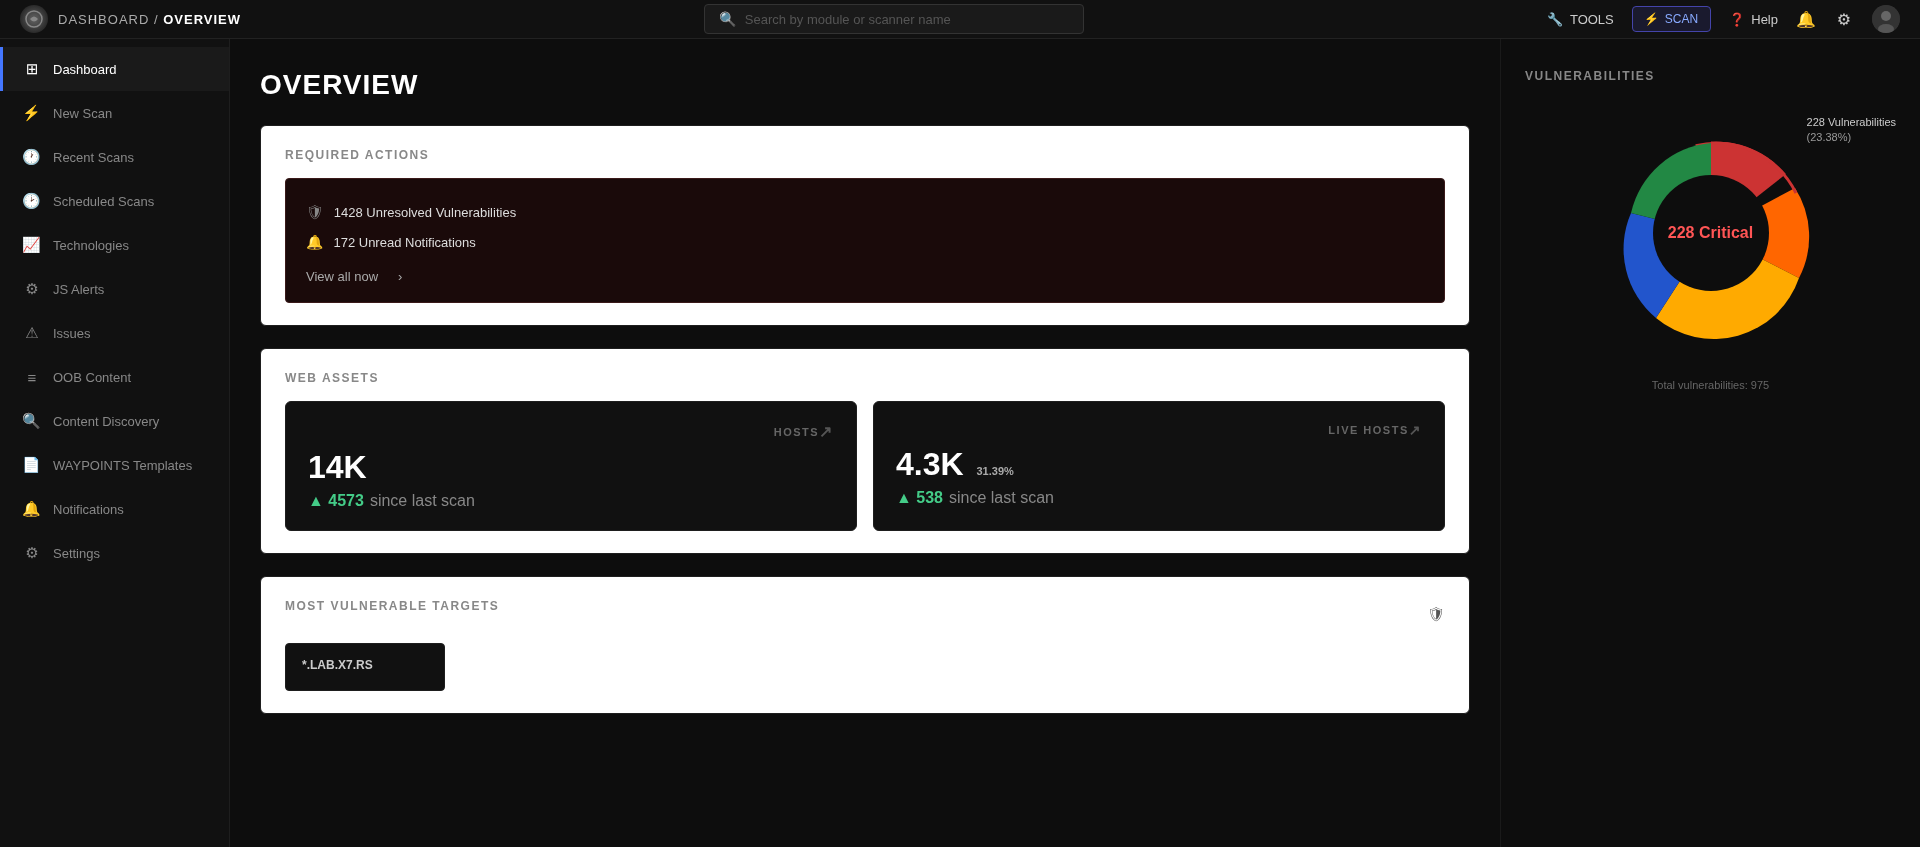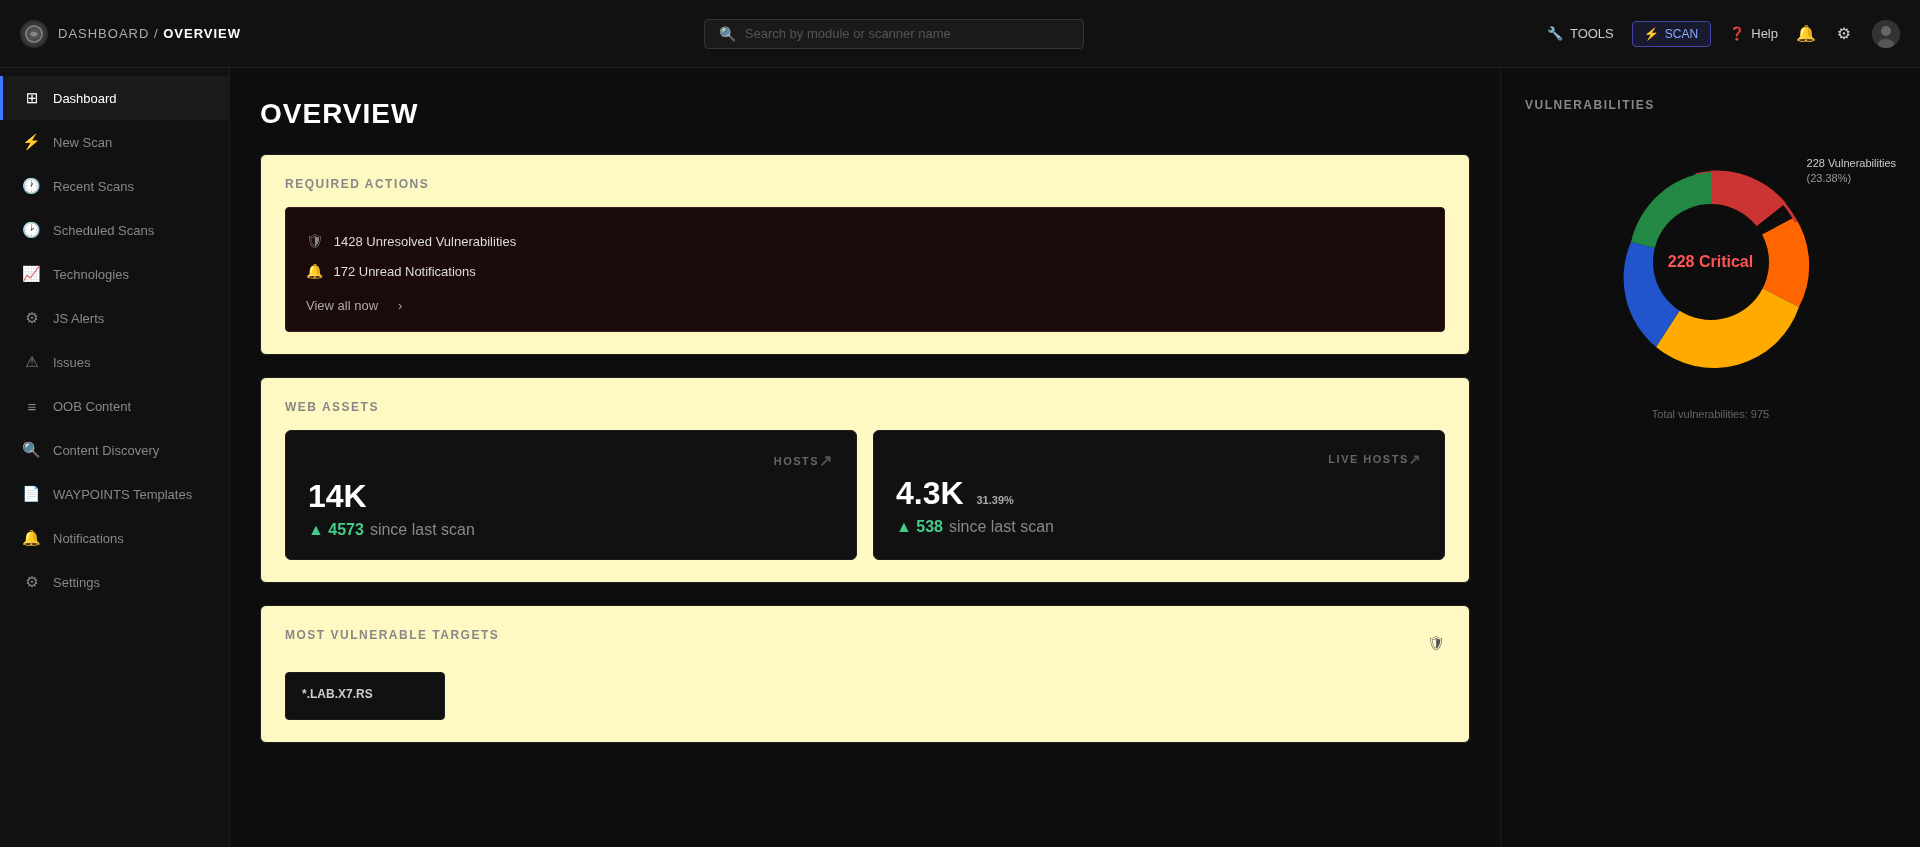--- a/index.html
+++ b/index.html
@@ -10,21 +10,21 @@
       font-size: 14px;
       height: 847px;
       width: 1920px;
       overflow: hidden;
       display: flex;
       flex-direction: column;
     }
 
     
     .topnav {
-      height: 68px;
+      height: 39px;
       background: #111;
       border-bottom: 1px solid #222;
       display: flex;
       align-items: center;
       padding: 0 20px;
       flex-shrink: 0;
       gap: 20px;
     }
     .topnav-logo {
       display: flex;
@@ -159,21 +159,21 @@
     .page-title {
       font-size: 28px;
       font-weight: 700;
       color: #fff;
       letter-spacing: 1px;
       margin-bottom: 24px;
     }
 
     
     .section-card {
-      background: #fef9c3;
+      background: #ffffff;
       border: 1px solid #1e1e1e;
       border-radius: 6px;
       padding: 22px 24px;
       margin-bottom: 22px;
     }
     .section-title {
       font-size: 12px;
       font-weight: 700;
       color: #888;
       letter-spacing: 1.5px;
@@ -526,21 +526,21 @@
             <path d="M130,120 L50,100 A90,90 0 0,1 130,30 Z" fill="#228844"></path>
 
             <circle cx="130" cy="120" r="58" fill="#0d0d0d"></circle>
 
             <path d="M130,30 A90,90 0 0,1 215,80" fill="none" stroke="#cc3333" stroke-width="3"></path>
           </svg>
           <div class="donut-label" style="top:50%; left:50%; transform:translate(-50%,-50%);">
             <div class="critical-count" style="color:#ff5555; font-size:16px; font-weight:700;">228 Critical</div>
           </div>
 
-          <div style="position:absolute; right:0; top:24px; font-size:11px; color:#ccc; text-align:left; line-height:1.4;">
+          <div style="position:absolute; right:0; top:12px; font-size:11px; color:#ccc; text-align:left; line-height:1.4;">
             <div>228 Vulnerabilities</div>
             <div style="color:#999;">(23.38%)</div>
           </div>
         </div>
         <div class="total-vuln-label">Total vulnerabilities: 975</div>
       </div>
 
     </aside>
   </div>
 </div>

